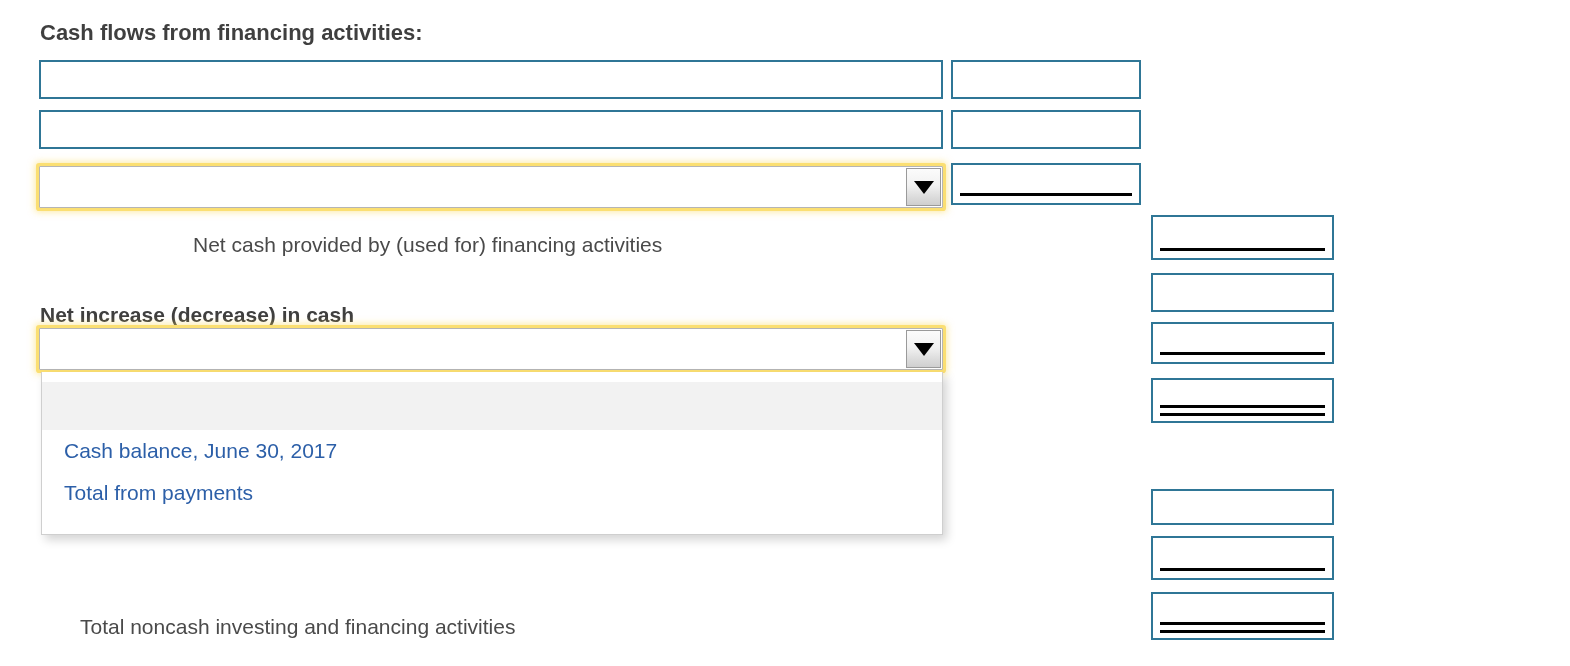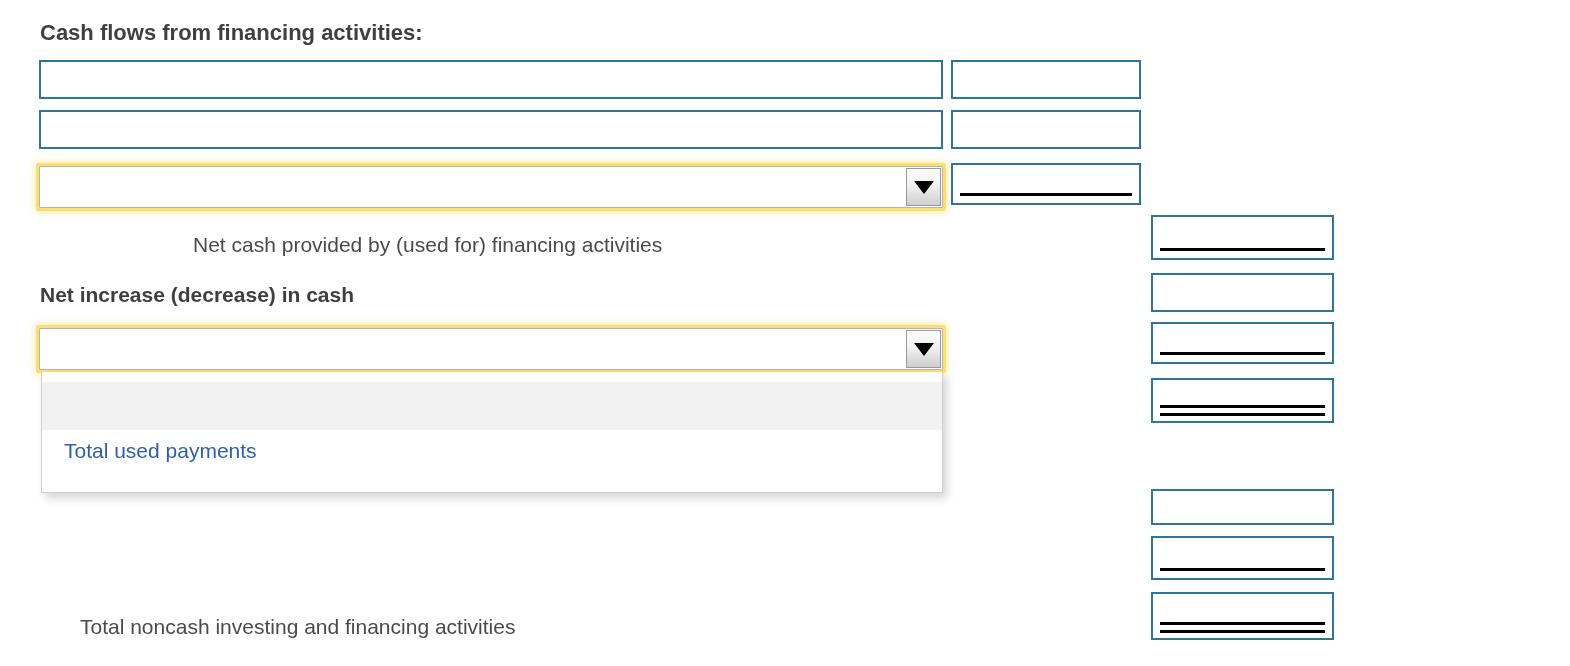--- a/index.html
+++ b/index.html
@@ -34,20 +34,21 @@
   }
   .lbl-indent {
     font-size: 21px;
     font-weight: normal;
     color: #4a4a4a;
   }
   .lbl-bold {
     font-size: 21px;
     font-weight: bold;
     color: #3f3f3f;
+    margin-top: 20px;
   }
   
   .cell {
     position: absolute;
     box-sizing: border-box;
     background: #ffffff;
     border: 2px solid #2f7696;
   }
   .cell .rule {
     position: absolute;
@@ -188,21 +189,22 @@
     <div class="arrow-btn">
       <span class="arrow-glyph"></span>
     </div>
   </div>
 
   <div class="dropdown" style="left:41px; top:372px; width:902px;">
     <div class="dd-spacer-top"></div>
 
     <div class="dd-option blank"></div>
 
-
-
-    <div class="dd-option">Total used payments</div>
+    <div class="dd-option">Cash balance, June 30, 2017</div>
+
+
+    <div class="dd-option">Total from payments</div>
 
 
     <div class="dd-spacer-bottom"></div>
   </div>
 
 </div>
 
 </body></html>

